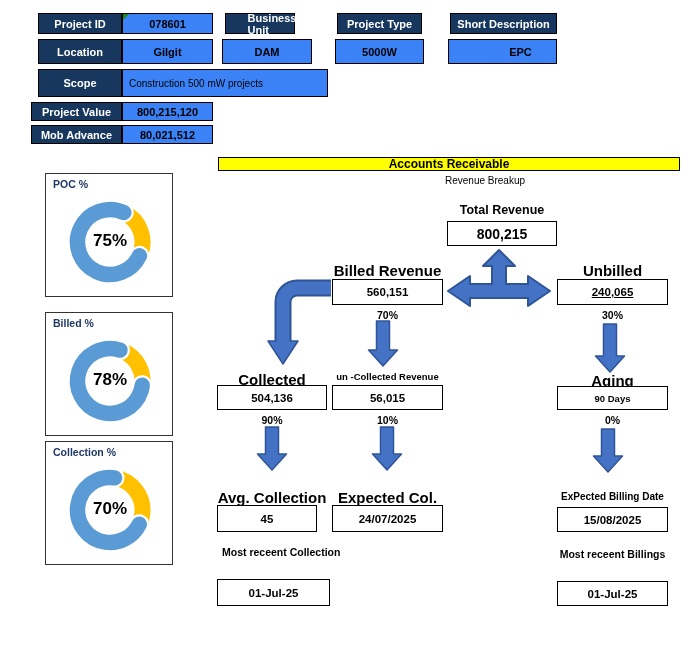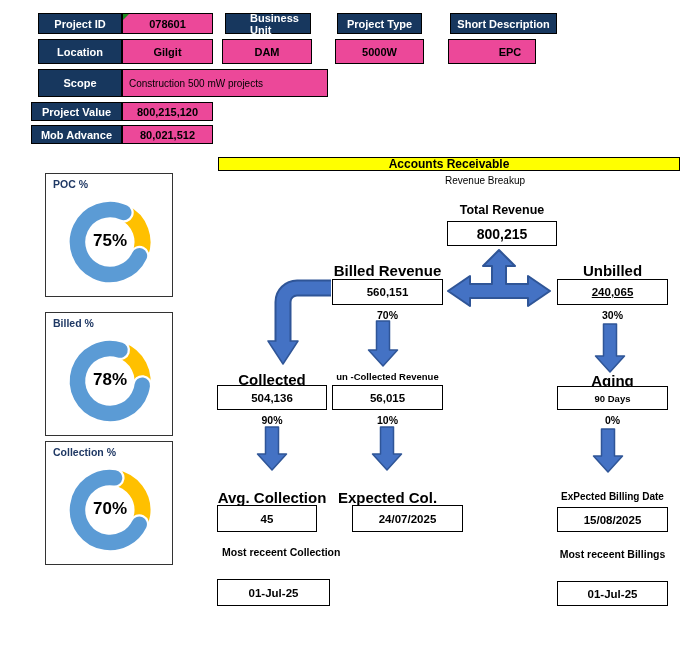--- a/index.html
+++ b/index.html
@@ -1,20 +1,20 @@
 <!DOCTYPE html>
 <html><head>
 <meta charset="utf-8">
 <style>
   html,body{margin:0;padding:0;background:#fff;}
   #stage{position:relative;width:682px;height:646px;background:#fff;overflow:hidden;
          font-family:"Liberation Sans",sans-serif;color:#000;}
   .cell{position:absolute;box-sizing:border-box;display:flex;align-items:center;justify-content:center;}
   .navy{background:#17375E;color:#fff;font-weight:bold;font-size:11px;border:1px solid #000;}
-  .vbox{background:#ec4899;border:1.5px solid #000;font-size:11px;font-weight:600;}
+  .vbox{background:#3b82f6;border:1.5px solid #000;font-size:11px;font-weight:600;}
   .vbox.bold{font-weight:bold;}
   .banner{background:#FFFF00;border:1px solid #000;font-weight:bold;font-size:12px;}
   .txt{position:absolute;text-align:center;}
   .flabel{font-weight:bold;font-size:15px;}
   .fpct{font-weight:bold;font-size:10.5px;}
   .fbox{position:absolute;box-sizing:border-box;background:#fff;border:1.5px solid #000;
         display:flex;align-items:center;justify-content:center;font-weight:bold;font-size:11.5px;}
   .panel{position:absolute;box-sizing:border-box;width:128px;height:124px;border:1px solid #333;background:#fff;}
   .panel .ptitle{position:absolute;top:4px;left:7px;color:#1F3864;font-weight:bold;font-size:10.5px;}
   .panel svg{position:absolute;left:18px;top:22px;}
@@ -27,29 +27,29 @@
 </head>
 <body>
 
 <div id="stage">
 
   <div class="cell navy" style="left:38px;top:13px;width:84px;height:21px;">Project ID</div>
   <div class="cell vbox" style="left:122px;top:13px;width:91px;height:21px;">
     <div class="tri"></div>
     <span>078601</span>
   </div>
-  <div class="cell navy" style="left:225px;top:13px;width:86px;height:21px;padding-left:24px;">Business Unit</div>
+  <div class="cell navy" style="left:225px;top:13px;width:70px;height:21px;padding-left:24px;">Business Unit</div>
   <div class="cell navy" style="left:337px;top:13px;width:85px;height:21px;">Project Type</div>
   <div class="cell navy" style="left:450px;top:13px;width:107px;height:21px;">Short Description</div>
 
   <div class="cell navy" style="left:38px;top:39px;width:84px;height:25px;">Location</div>
   <div class="cell vbox" style="left:122px;top:39px;width:91px;height:25px;">Gilgit</div>
   <div class="cell vbox bold" style="left:222px;top:39px;width:90px;height:25px;">DAM</div>
   <div class="cell vbox bold" style="left:335px;top:39px;width:89px;height:25px;">5000W</div>
-  <div class="cell vbox bold" style="left:448px;top:39px;width:88px;height:25px;padding-left:36px;">EPC</div>
+  <div class="cell vbox bold" style="left:448px;top:39px;width:109px;height:25px;padding-left:36px;">EPC</div>
 
   <div class="cell navy" style="left:38px;top:69px;width:84px;height:28px;">Scope</div>
   <div class="cell vbox" style="left:122px;top:69px;width:206px;height:28px;justify-content:flex-start;padding-left:6px;font-weight:normal;font-size:10px;">Construction 500 mW projects</div>
 
   <div class="cell navy" style="left:31px;top:102px;width:91px;height:19px;">Project Value</div>
   <div class="cell vbox" style="left:122px;top:102px;width:91px;height:19px;">800,215,120</div>
   <div class="cell navy" style="left:31px;top:125px;width:91px;height:19px;">Mob Advance</div>
   <div class="cell vbox" style="left:122px;top:125px;width:91px;height:19px;">80,021,512</div>
 
   <div class="cell banner" style="left:218px;top:157px;width:462px;height:14px;">Accounts Receivable</div>
@@ -103,21 +103,21 @@
   <div class="txt fpct" style="left:332px;top:414px;width:111px;">10%</div>
 
   <div class="txt flabel" style="left:557px;top:372px;width:111px;">Aging</div>
   <div class="fbox" style="left:557px;top:386px;width:111px;height:24px;font-size:9.5px;">90 Days</div>
   <div class="txt fpct" style="left:557px;top:414px;width:111px;">0%</div>
 
   <div class="txt flabel" style="left:212px;top:489px;width:120px;">Avg. Collection Days</div>
   <div class="fbox" style="left:217px;top:505px;width:100px;height:27px;">45</div>
 
   <div class="txt flabel" style="left:330px;top:489px;width:115px;">Expected Col. date</div>
-  <div class="fbox" style="left:332px;top:505px;width:111px;height:27px;margin-left:20px;">24/07/2025</div>
+  <div class="fbox" style="left:332px;top:505px;width:111px;height:27px;">24/07/2025</div>
 
   <div class="txt flabel" style="left:550px;top:491px;width:125px;font-size:10px;">ExPected Billing Date</div>
   <div class="fbox" style="left:557px;top:507px;width:111px;height:25px;">15/08/2025</div>
 
   <div class="txt flabel" style="left:222px;top:546px;width:140px;text-align:left;font-size:10.5px;">Most receent Collection</div>
   <div class="fbox" style="left:217px;top:579px;width:113px;height:27px;font-weight:600;">01-Jul-25</div>
 
   <div class="txt flabel" style="left:550px;top:548px;width:125px;font-size:10.5px;">Most receent Billings</div>
   <div class="fbox" style="left:557px;top:581px;width:111px;height:25px;font-weight:600;">01-Jul-25</div>
 

